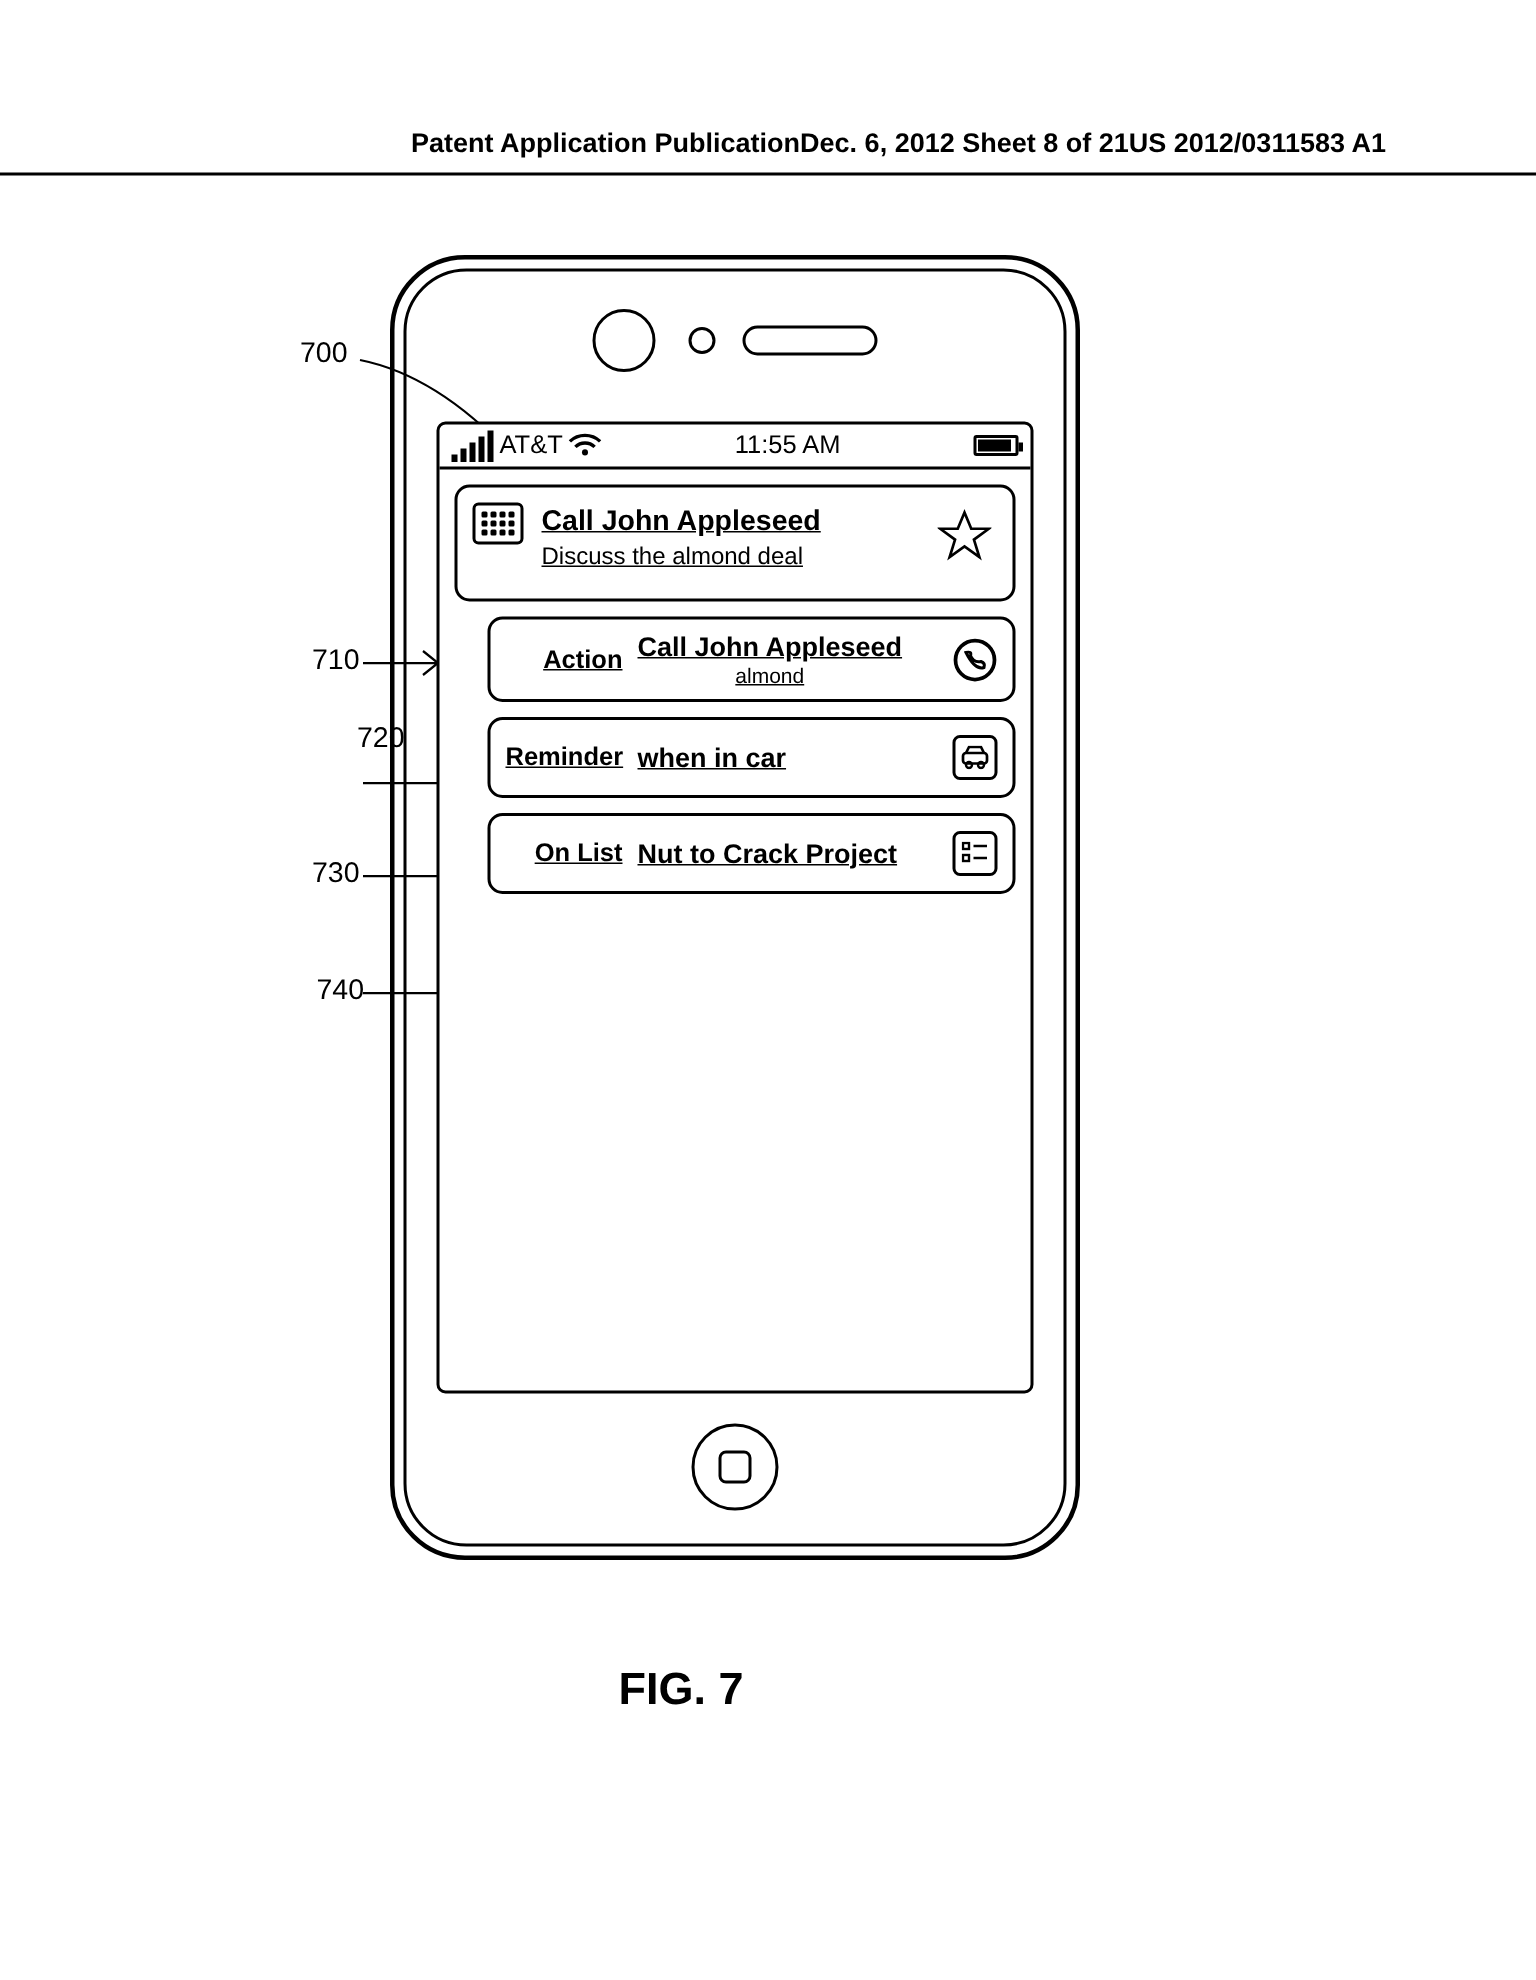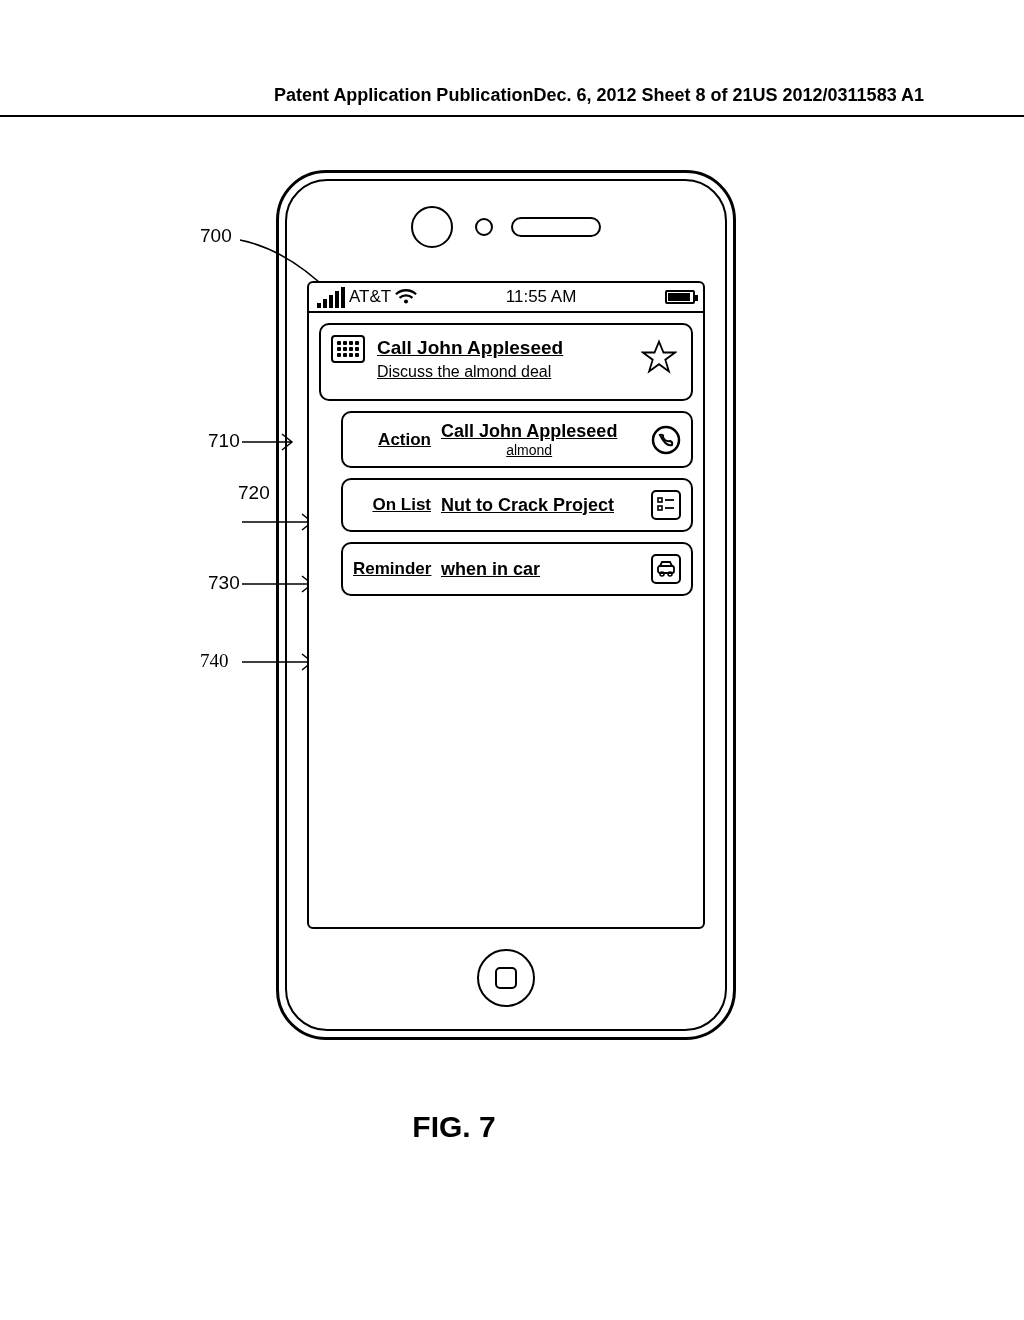--- a/index.html
+++ b/index.html
@@ -40,21 +40,20 @@
     left: 260px;
     width: 460px;
     height: 870px;
   }
   .phone-outer {
     width: 460px;
     height: 870px;
     border: 3px solid #000;
     border-radius: 50px;
     padding: 6px;
-    margin-left: 16px;
   }
   .phone-inner {
     width: 100%;
     height: 100%;
     border: 2px solid #000;
     border-radius: 42px;
     position: relative;
   }
   .top-hardware {
     position: absolute;
@@ -299,21 +298,21 @@
   <span class="left">Patent Application Publication</span>
   <span class="mid">Dec. 6, 2012  Sheet 8 of 21</span>
   <span class="right">US 2012/0311583 A1</span>
 </div>
 <div class="hr"></div>
 
 <div class="callout" style="top:225px;left:200px;">700</div>
 <div class="callout" style="top:430px;left:208px;">710</div>
 <div class="callout" style="top:482px;left:208px;margin-left:30px;">720</div>
 <div class="callout" style="top:572px;left:208px;">730</div>
-<div class="callout" style="top:650px;left:200px;font-family:Liberation Serif, serif;">740</div>
+<div class="callout" style="top:650px;left:211px;">740</div>
 
 <svg class="lead-curve" style="top:225px;left:235px;" width="170" height="140">
   <path d="M 5 15 Q 80 30 150 135"></path>
 </svg>
 <svg class="lead-curve" style="top:432px;left:242px;" width="70" height="20">
     <path d="M 0 10 L 50 10 M 40 2 L 50 10 L 40 18"></path>
   </svg>
 <svg class="lead-curve" style="top:512px;left:242px;" width="90" height="20">
     <path d="M 0 10 L 70 10 M 60 2 L 70 10 L 60 18"></path>
   </svg>
@@ -388,44 +387,44 @@
               <span class="sub-val">Call John Appleseed</span>
               <span class="sub-val2">almond</span>
             </span>
             <svg class="right-icon" viewBox="0 0 30 30">
               <circle cx="15" cy="15" r="13" fill="none" stroke="#000" stroke-width="2.5"></circle>
               <path d="M9 10 Q 15 22 21 20 Q 22 17 19 16 Q 14 17 12 12 Q 13 9 9 10 Z" fill="none" stroke="#000" stroke-width="2"></path>
             </svg>
           </div>
 
           <div class="row row-sub">
+            <span class="sub-label">Reminder</span>
+            <span class="sub-val">when in car</span>
+            <span class="right-icon box">
+              <svg width="20" height="16" viewBox="0 0 20 16">
+                <rect x="2" y="5" width="16" height="7" rx="2" fill="none" stroke="#000" stroke-width="1.8"></rect>
+                <path d="M4 5 L6 1 L14 1 L16 5" fill="none" stroke="#000" stroke-width="1.8"></path>
+                <circle cx="6" cy="13" r="2" fill="none" stroke="#000" stroke-width="1.6"></circle>
+                <circle cx="14" cy="13" r="2" fill="none" stroke="#000" stroke-width="1.6"></circle>
+              </svg>
+            </span>
+          </div>
+
+          <div class="row row-sub">
             <span class="sub-label">On List</span>
             <span class="sub-val">Nut to Crack Project</span>
             <span class="right-icon box">
               <svg width="18" height="16" viewBox="0 0 18 16">
                 <rect x="1" y="1" width="4" height="4" fill="none" stroke="#000" stroke-width="1.6"></rect>
                 <rect x="1" y="9" width="4" height="4" fill="none" stroke="#000" stroke-width="1.6"></rect>
                 <line x1="8" y1="3" x2="17" y2="3" stroke="#000" stroke-width="1.8"></line>
                 <line x1="8" y1="11" x2="17" y2="11" stroke="#000" stroke-width="1.8"></line>
               </svg>
             </span>
           </div>
-
-          <div class="row row-sub">
-            <span class="sub-label">Reminder</span>
-            <span class="sub-val">when in car</span>
-            <span class="right-icon box">
-              <svg width="20" height="16" viewBox="0 0 20 16">
-                <rect x="2" y="5" width="16" height="7" rx="2" fill="none" stroke="#000" stroke-width="1.8"></rect>
-                <path d="M4 5 L6 1 L14 1 L16 5" fill="none" stroke="#000" stroke-width="1.8"></path>
-                <circle cx="6" cy="13" r="2" fill="none" stroke="#000" stroke-width="1.6"></circle>
-                <circle cx="14" cy="13" r="2" fill="none" stroke="#000" stroke-width="1.6"></circle>
-              </svg>
-            </span>
-          </div>
         </div>
       </div>
 
       <div class="home-btn">
         <span class="sq"></span>
       </div>
     </div>
   </div>
 </div>
 

